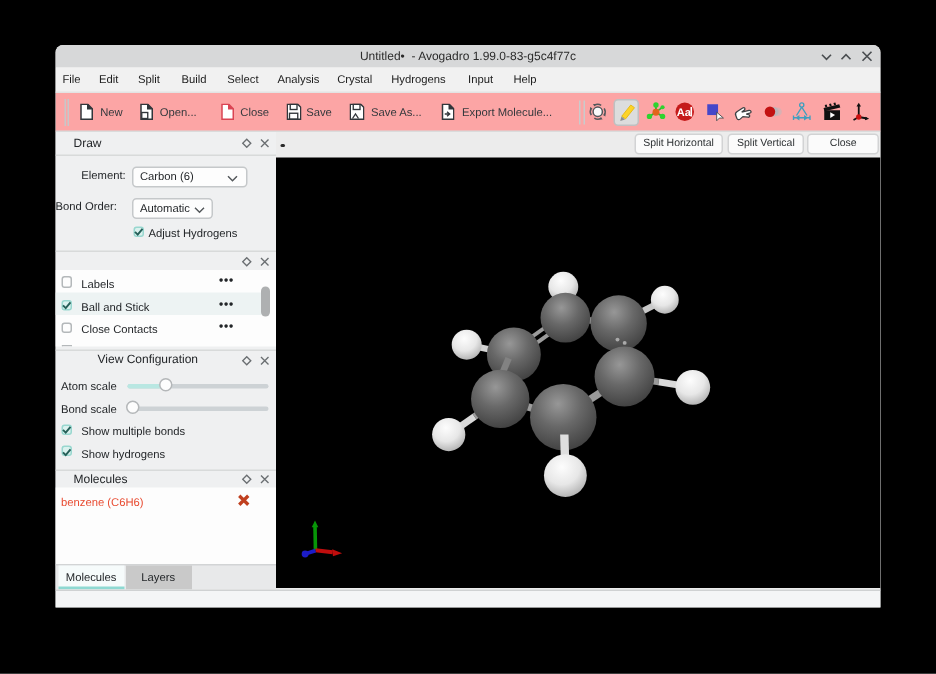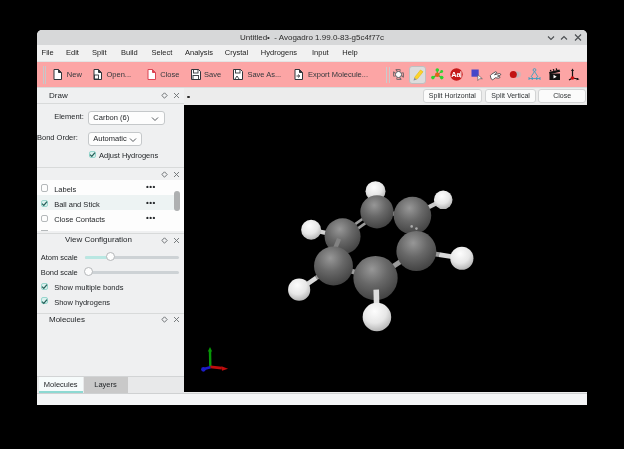--- a/index.html
+++ b/index.html
@@ -231,20 +231,26 @@
     <div class="lbl" style="left:17.2px;top:209.9px">Show hydrogens</div>
 
     <div class="hline" style="top:224.5px"></div>
     <div class="hdr" style="top:224.5px;height:13px;line-height:13px"><span style="margin-left:4px">Molecules</span></div>
     <svg class="abs" style="left:124px;top:227.8px" width="7" height="7" viewBox="0 0 7 7">
         <rect x="1.6" y="1.6" width="3.8" height="3.8" fill="none" stroke="#6a6e71" stroke-width="0.9" transform="rotate(45 3.5 3.5)"></rect>
       </svg>
     <svg class="abs" style="left:136px;top:227.8px" width="7" height="7" viewBox="0 0 7 7">
         <path d="M1,1 l5,5 M6,1 l-5,5" stroke="#6a6e71" stroke-width="0.9"></path>
       </svg>
+    <div class="abs" style="left:0;top:237.3px;width:147px;height:50.6px;background:#fdfdfd">
+      <span class="lbl" style="left:3.7px;top:4.5px;color:#e84b31">benzene (C6H6)</span>
+      <svg class="abs" style="left:121px;top:4px" width="9" height="9" viewBox="0 0 9 9">
+          <path d="M1.5,1.5 l6,6 M7.5,1.5 l-6,6" stroke="#c0401f" stroke-width="2.2"></path>
+        </svg>
+    </div>
   </div>
   <div id="tabbar">
     <div class="tab" style="left:2px;width:43.5px;background:#f6fbfb;border-bottom:2px solid #8ed9d2">Molecules</div>
     <div class="tab" style="left:46.5px;width:44px;background:#c9c9c9;border-bottom:2px solid #c9c9c9">Layers</div>
   </div>
   <div id="view">
     <div class="abs" style="left:3.2px;top:7.8px;width:2.6px;height:2.6px;background:#2a2a2a;border-radius:50%"></div>
     <div class="vbtn" style="left:238.7px;width:59.4px">Split Horizontal</div>
     <div class="vbtn" style="left:301.1px;width:51px">Split Vertical</div>
     <div class="vbtn" style="left:354.2px;width:48px">Close</div>

